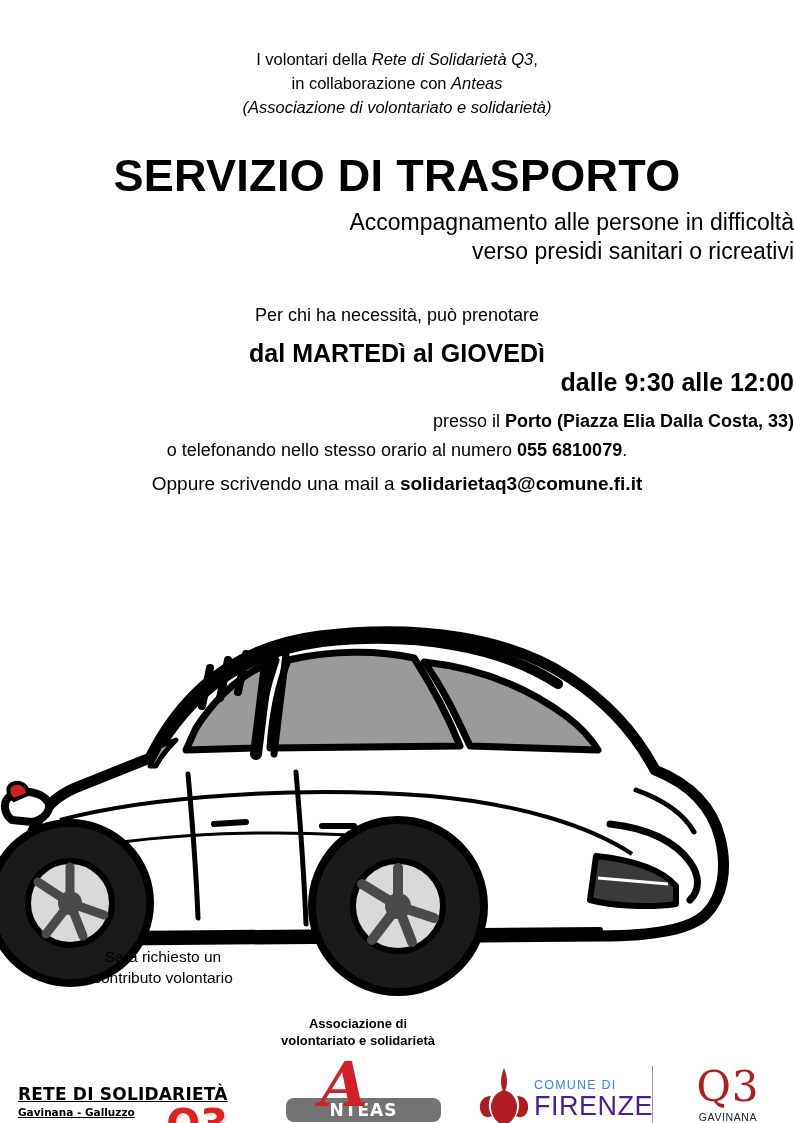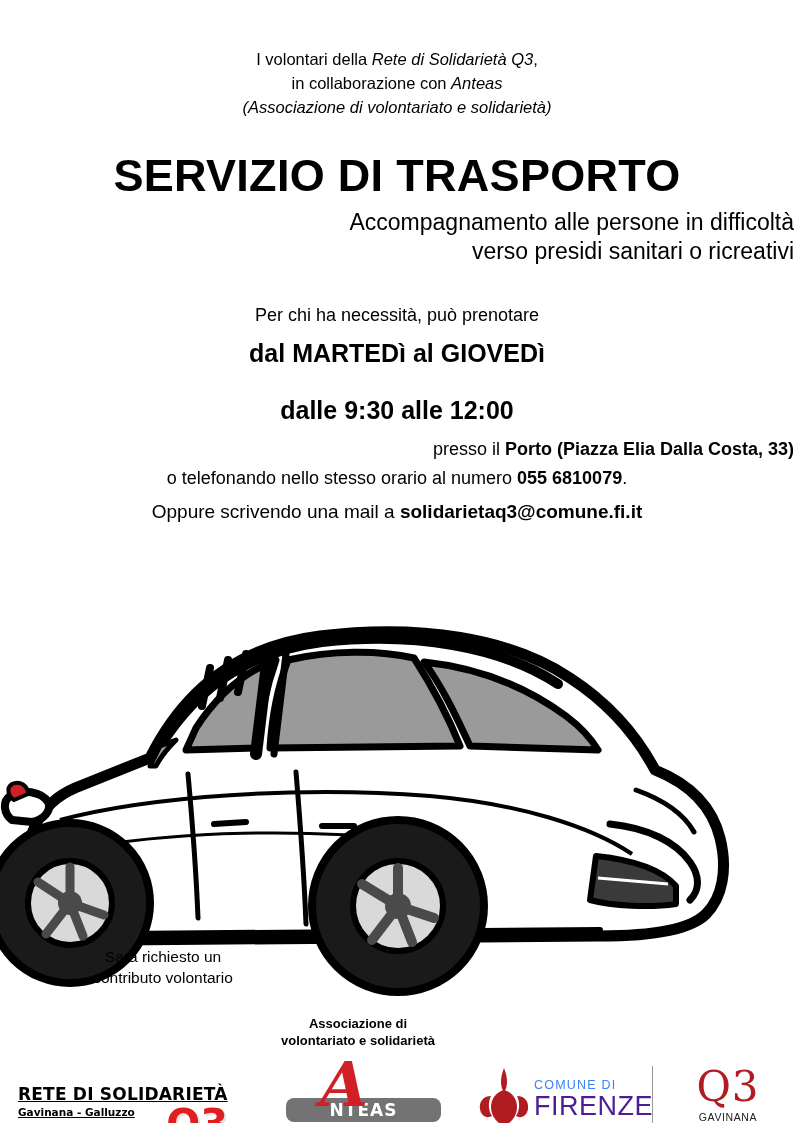--- a/index.html
+++ b/index.html
@@ -52,22 +52,22 @@
     margin-top: 38px;
     font-size: 18px;
   }
   .booking-days {
     text-align: center;
     margin-top: 13px;
     font-size: 25px;
     font-weight: bold;
   }
   .booking-hours {
-    text-align: center;
-    margin-top: 28px;
+    text-align: right;
+    margin-top: 0;
     font-size: 25px;
     font-weight: bold;
   }
   .place {
     text-align: right;
     margin-top: 14px;
     font-size: 18px;
   }
   .phone {
     text-align: center;

